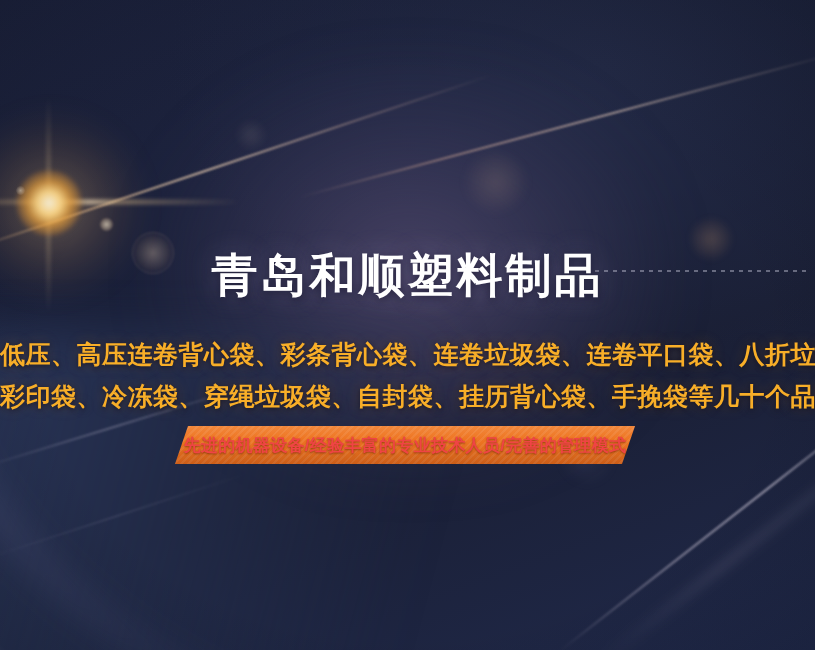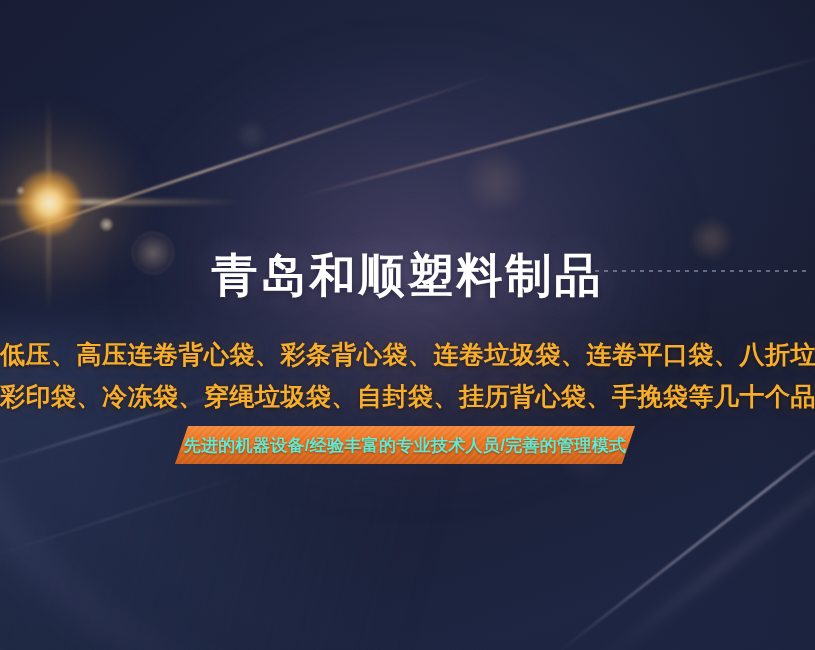--- a/index.html
+++ b/index.html
@@ -278,21 +278,21 @@
     background: linear-gradient(180deg, rgba(255,255,255,0.10) 0%, rgba(255,255,255,0.0) 34%, rgba(0,0,0,0.10) 100%);
   }
   .ribbon-text {
     position: absolute;
     inset: 0;
     display: flex;
     align-items: center;
     justify-content: center;
     font-size: 17px;
     font-weight: bold;
-    color: #5eead4;
+    color: #ef4444;
     letter-spacing: 0.3px;
     text-shadow: 0 1px 2px rgba(120,48,8,0.75);
     white-space: nowrap;
   }
 </style>
 </head>
 <body>
 
 <div id="stage">
 

